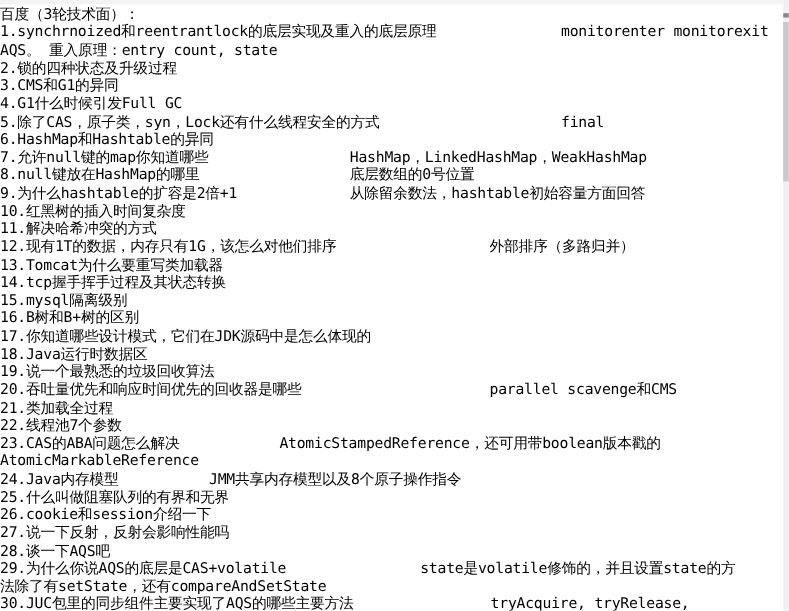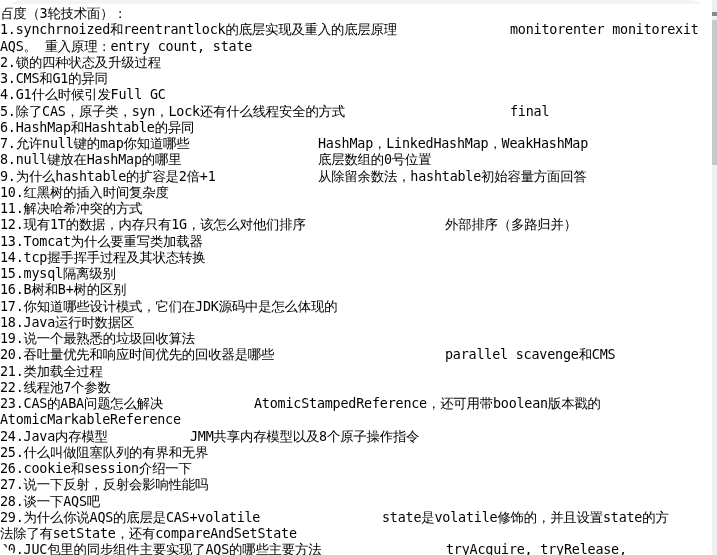--- a/index.html
+++ b/index.html
@@ -4,21 +4,21 @@
 <style>
   html, body { margin: 0; padding: 0; }
   body {
     width: 717px; height: 555px; overflow: hidden; background: #ffffff;
     position: relative;
     font-family: "DejaVu Sans Mono", "Liberation Mono", monospace;
     color: #000;
   }
   .viewport {
     position: absolute; left: 0; top: 0; width: 712px; height: 555px;
-    overflow: hidden; background: #fff; border-radius: 23px;
+    overflow: hidden; background: #fff;
   }
   .content {
     position: absolute; left: 0; top: 6px; right: 0;
     font-size: 13.4px; line-height: 16.25px; white-space: pre;
     letter-spacing: -0.2px;
   }
   .line { height: 16.25px; white-space: pre; position: relative; }
   .seg { position: absolute; top: 0; }
   .scrollbar {
     position: absolute; right: 0; top: 0; width: 5px; height: 555px;

